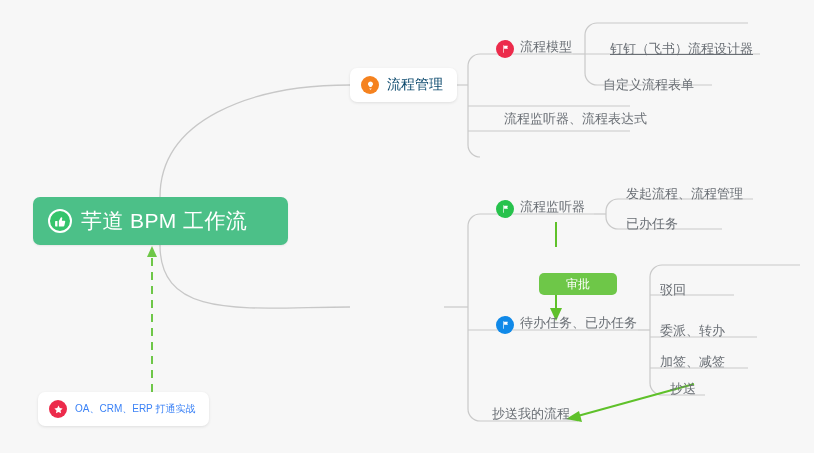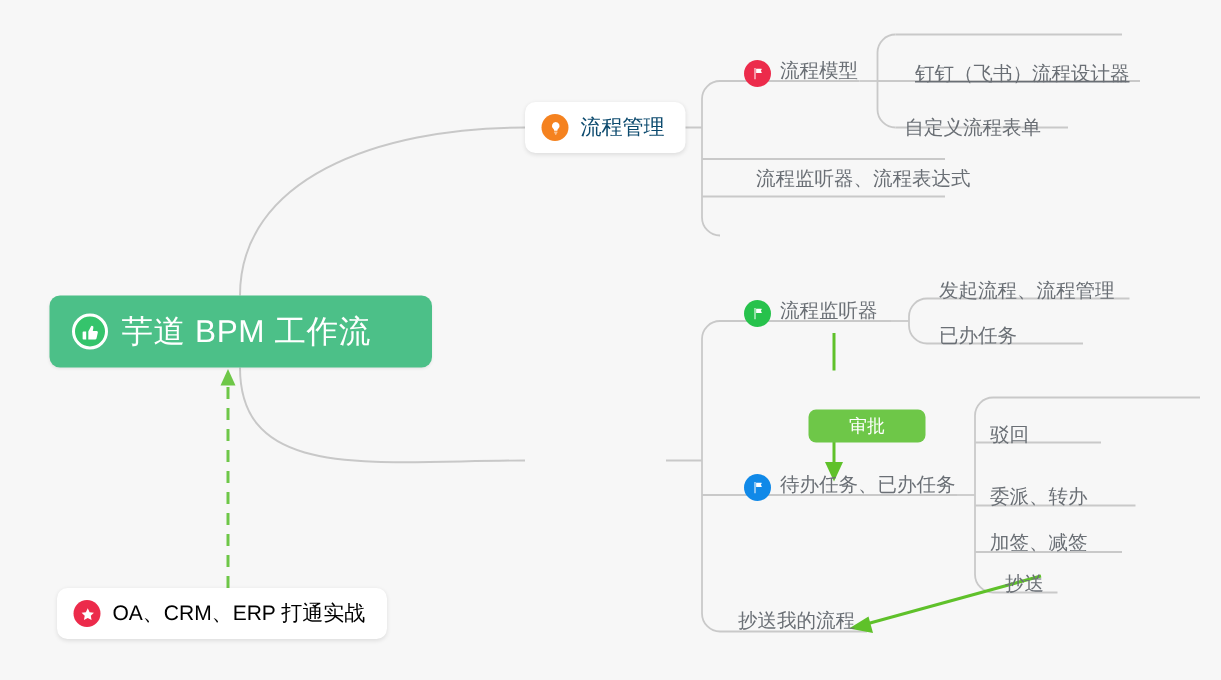--- a/index.html
+++ b/index.html
@@ -58,21 +58,21 @@
   }
   .card-label {
     font-size: 14px;
     color: #0c4a6e;
     margin-left: 8px;
     white-space: nowrap;
   }
   #card-process   { left: 350px; top: 68px;  }
   #card-approval  { left: 350px; top: 290px; }
   #card-oa        { left: 38px;  top: 392px; }
-  #card-oa .card-label { font-size: 14px; color: #000000; }
+  #card-oa .card-label { font-size: 10px; color: #3b82f6; }
 
   
   .node {
     position: absolute;
     font-size: 13px;
     color: #6a6f75;
     white-space: nowrap;
     line-height: 1;
     padding-bottom: 7px;
   }

